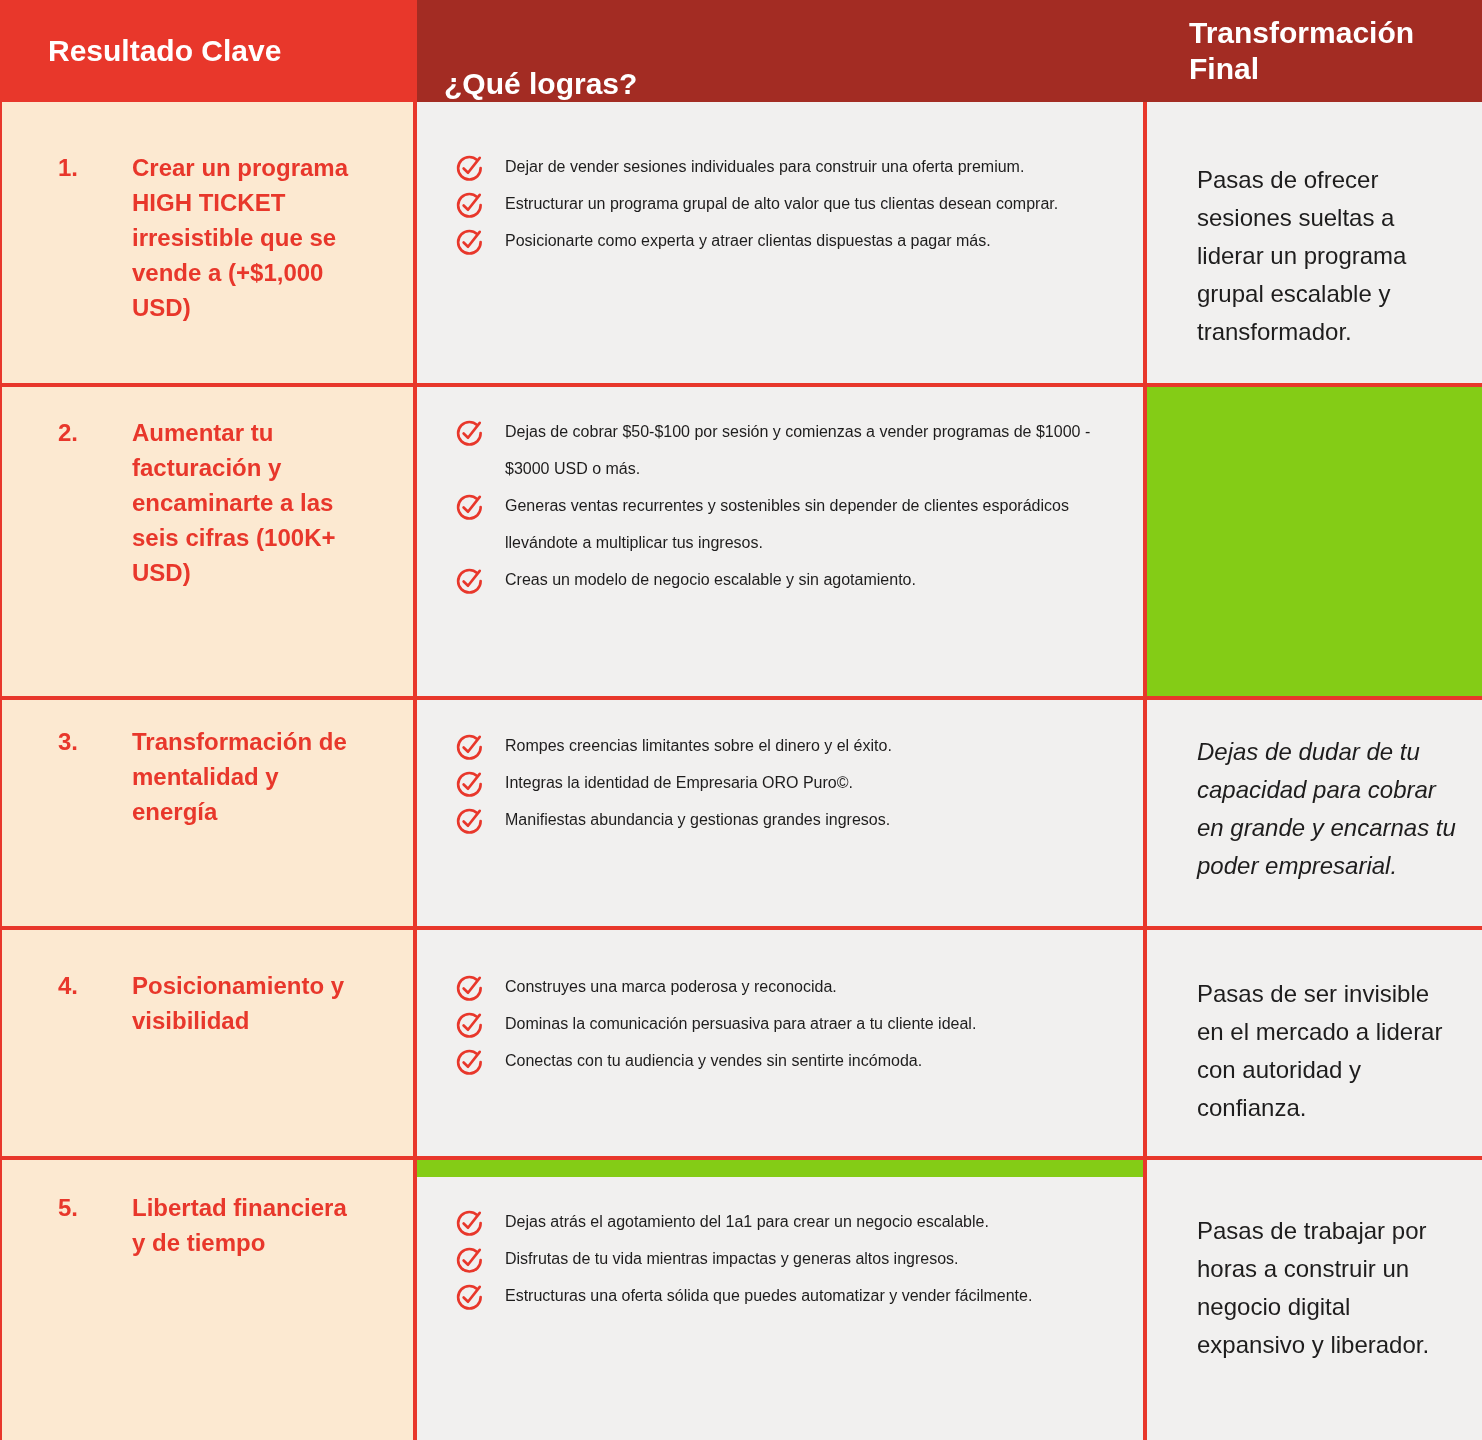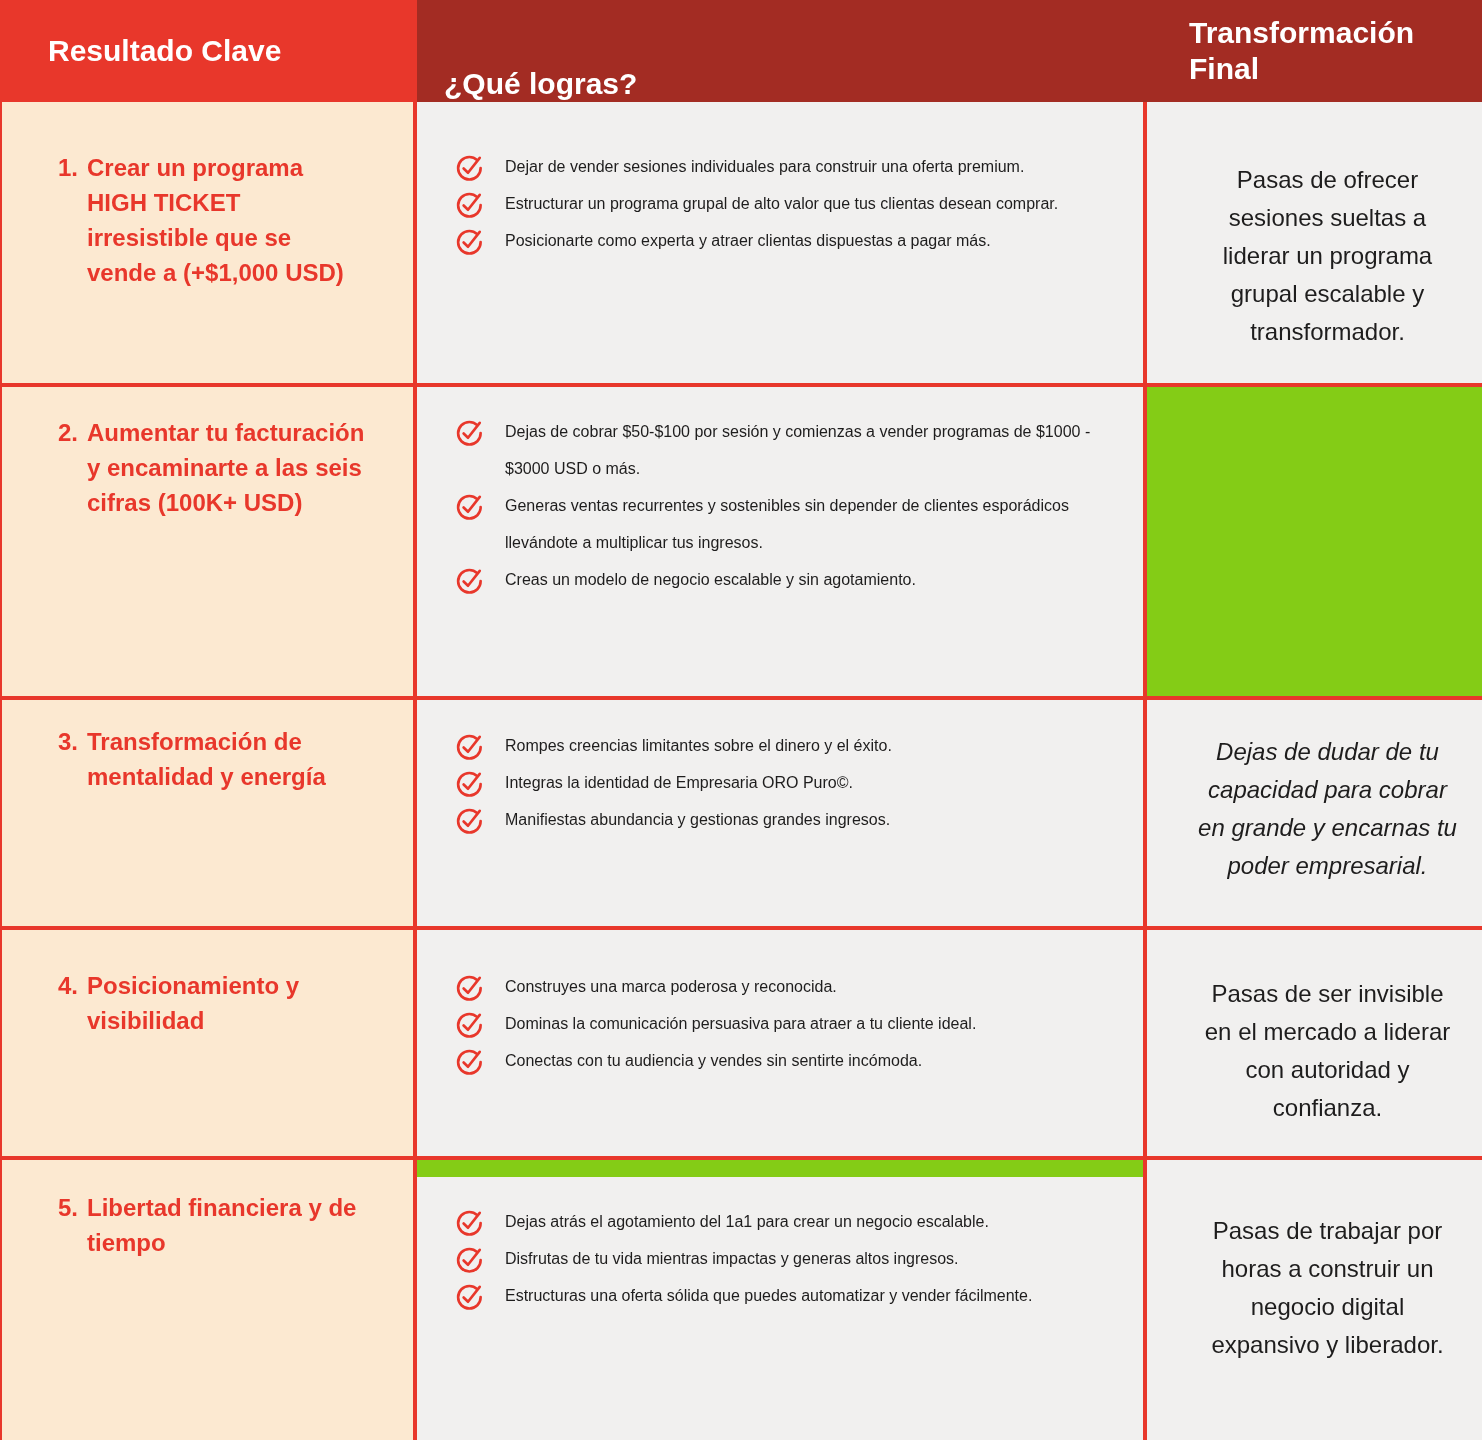--- a/index.html
+++ b/index.html
@@ -32,29 +32,29 @@
   .trow{display:flex;flex-shrink:0;}
   .trow.r1{height:281px;}
   .trow.r2{height:309px;}
   .trow.r3{height:226px;}
   .trow.r4{height:226px;}
   .trow.r5{height:280px;}
   .c1{width:411px;background:var(--cream);padding:30px 48px 20px 56px;
       color:var(--bright-red);font-weight:bold;font-size:24px;line-height:35px;
       display:flex;}
   .c1 .num{width:29px;flex-shrink:0;}
-  .c1 .rtext{flex:1;}
+  .c1 .rtext{flex:1;margin-left:45px;}
   .c2{width:726px;background:var(--cell-gray);padding:16px 42px 16px 38px;
       color:var(--text-dark);font-size:16px;line-height:37px;}
   .c2 ul{list-style:none;}
   .c2 li{display:flex;}
   .c2 .bicon{width:30px;height:30px;flex-shrink:0;margin:4px 20px 0 0;color:var(--bright-red);}
   .c2 .btext{flex:1;padding-right:10px;}
   .c3{width:335px;background:var(--cell-gray);padding:34px 24px 16px 50px;
-      color:var(--text-dark);font-size:24px;line-height:38px;text-align:center;}
+      color:var(--text-dark);font-size:24px;line-height:38px;}
   
   .r1 .c1{padding-top:48px;} .r1 .c2{padding-top:46px;} .r1 .c3{padding-top:59px;}
   .r2 .c1{padding-top:28px;} .r2 .c2{padding-top:26px;} .r2 .c3{padding-top:34px;}
   .r3 .c1{padding-top:24px;} .r3 .c2{padding-top:27px;} .r3 .c3{padding-top:33px;font-style:italic;}
   .r4 .c1{padding-top:38px;} .r4 .c2{padding-top:38px;} .r4 .c3{padding-top:45px;}
   .r5 .c1{padding-top:30px;} .r5 .c2{padding-top:26px;margin-top:17px;} .r5 .c3{padding-top:52px;}
   svg{display:block;}
 </style>
 </head>
 <body>

